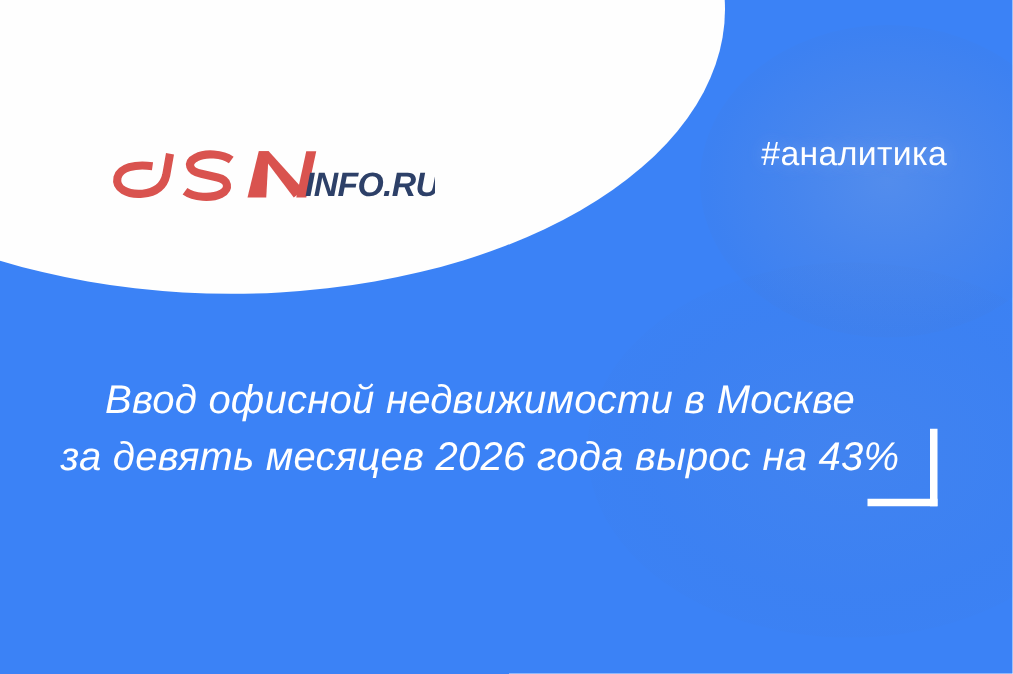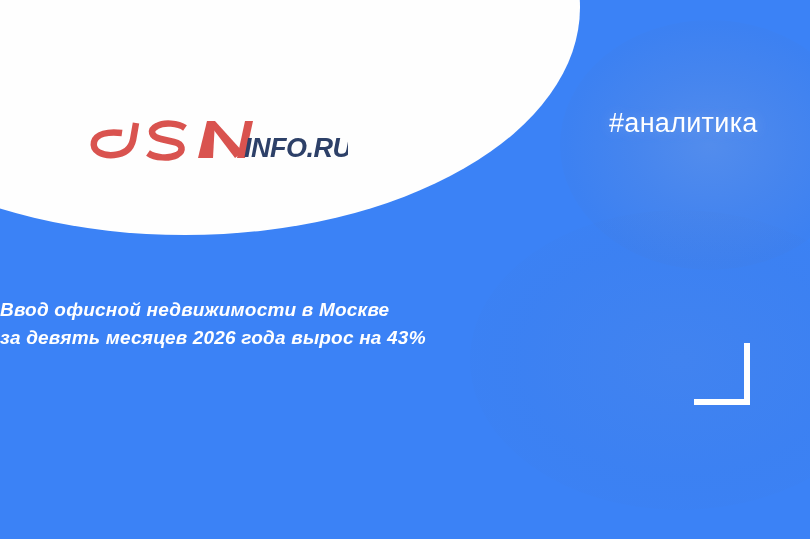--- a/index.html
+++ b/index.html
@@ -79,25 +79,25 @@
     white-space: nowrap;
     text-shadow: 0 0 14px rgba(200,215,245,0.30);
   }
 
   
   .headline {
     position: absolute;
     left: 0;
     top: 296px;
     width: 768px;
-    text-align: left;
+    text-align: center;
     color: #ffffff;
-    font-size: 19px;
+    font-size: 32px;
     font-style: italic;
-    font-weight: bold;
+    font-weight: normal;
     line-height: 1.45;
     letter-spacing: 0.2px;
   }
   .headline .line { display: block; white-space: nowrap; }
 
   
   .bracket {
     position: absolute;
     left: 694px;
     top: 343px;

